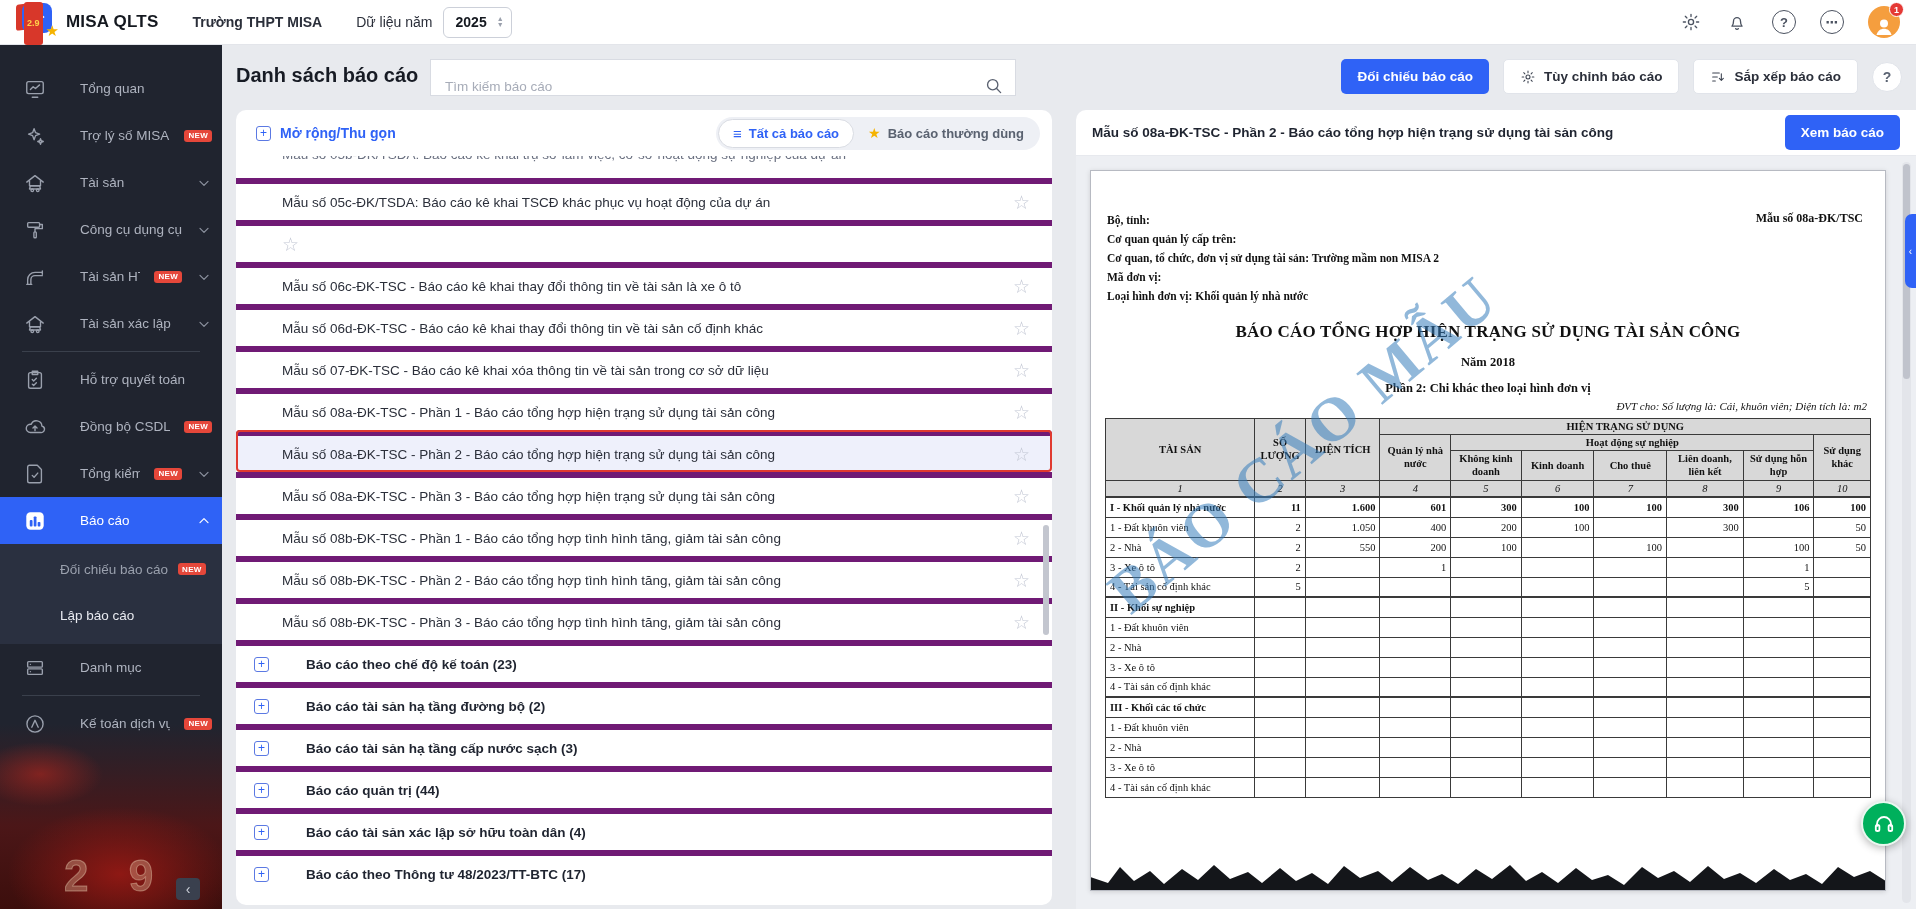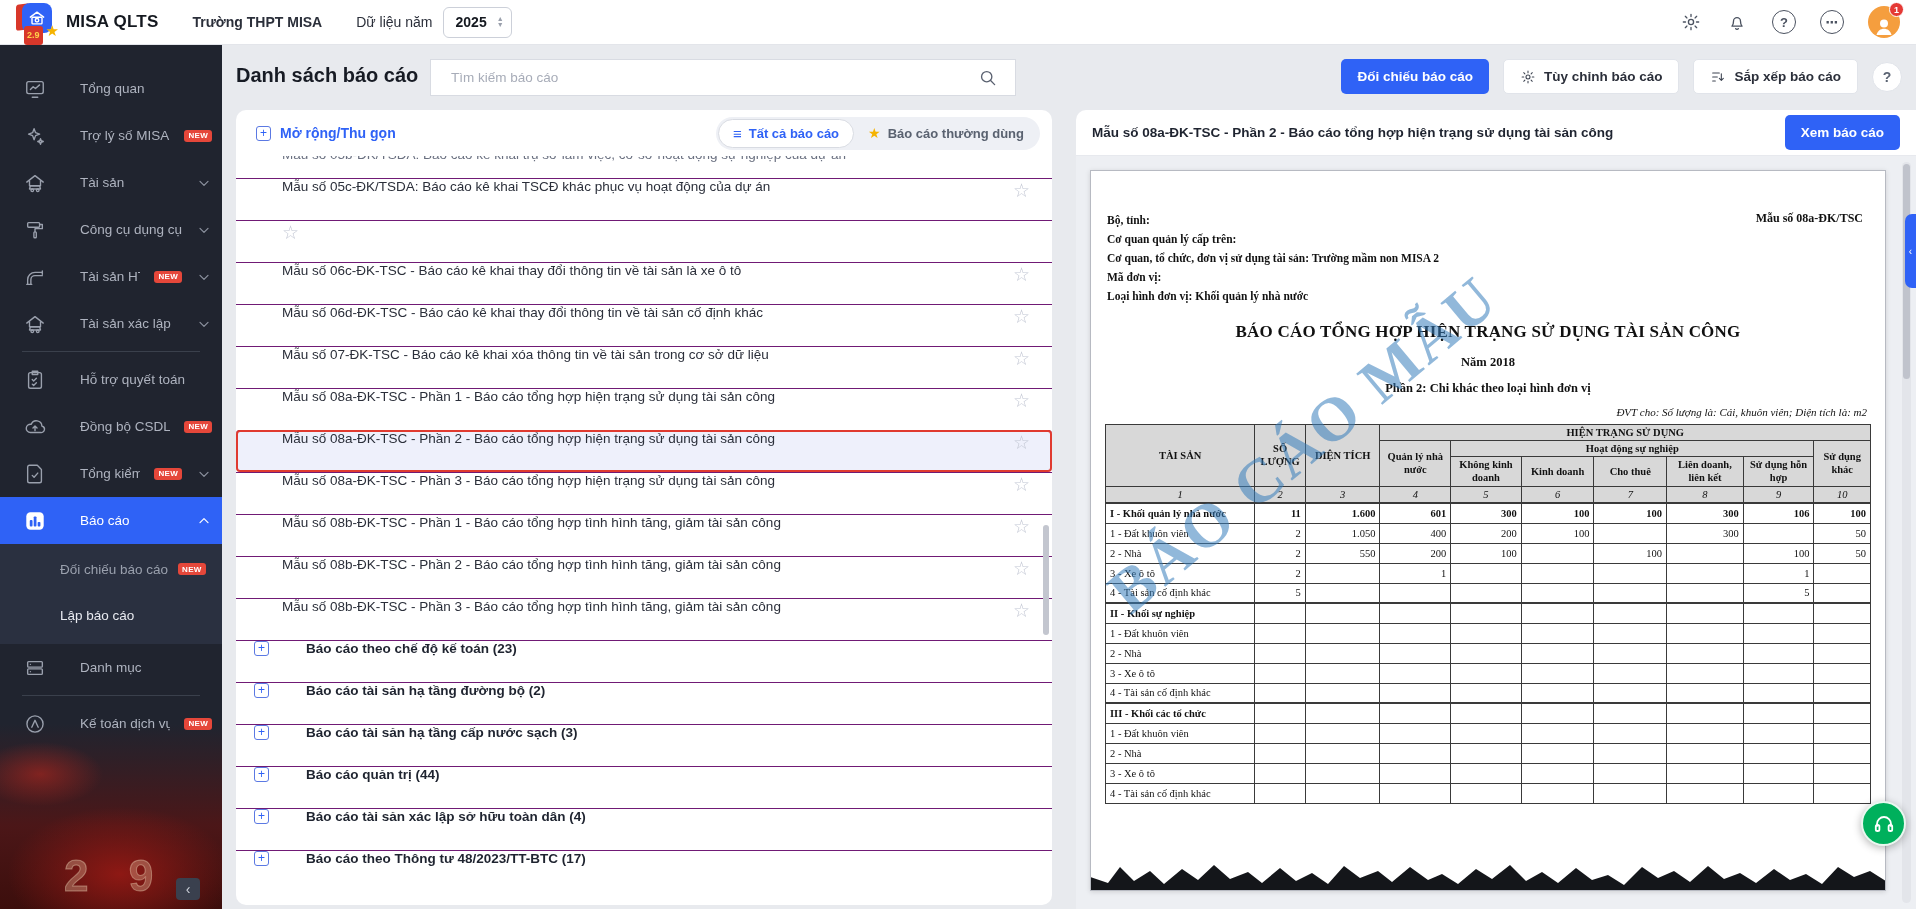--- a/index.html
+++ b/index.html
@@ -9,21 +9,21 @@
 
   
   .topbar{position:absolute;top:0;left:0;right:0;height:45px;background:#fff;z-index:30;
           display:flex;align-items:center;padding:0 16px;border-bottom:1px solid #e3e5ea;}
   .logo{position:relative;width:40px;height:40px;margin-right:10px;flex:0 0 auto;}
   .logo .flag{position:absolute;left:0;top:2px;width:14px;height:26px;background:#d8372a;border-radius:3px;transform:skewY(-8deg);}
   .logo .sq{position:absolute;left:6px;top:1px;width:30px;height:30px;background:#2f62f6;border-radius:8px;display:flex;align-items:center;justify-content:center;}
   .logo .sq svg{width:20px;height:20px;stroke:#fff;fill:none;stroke-width:1.7;stroke-linecap:round;stroke-linejoin:round;}
   .logo .star{position:absolute;right:-3px;bottom:4px;color:#f5b301;font-size:15px;line-height:1;}
   .logo .ver{position:absolute;left:8px;bottom:-3px;background:#d8372a;color:#ffd24a;font-size:9px;font-weight:bold;
-             padding:4px 3px;border-radius:3px;line-height:11px;}
+             padding:16px 3px;border-radius:3px;line-height:11px;}
   .appname{font-size:17px;font-weight:bold;color:#14181f;letter-spacing:.2px;margin-right:34px;}
   .orgname{font-size:14px;font-weight:600;color:#2b2f3a;margin-right:34px;cursor:pointer;}
   .yearlbl{font-size:14px;color:#2b2f3a;margin-right:10px;}
   .yearbox{display:flex;align-items:center;border:1px solid #ccd0d9;border-radius:6px;height:31px;padding:0 7px 0 12px;gap:10px;background:#fff;cursor:pointer;}
   .yearbox .yv{font-size:14px;font-weight:bold;color:#14181f;}
   .stepper{display:flex;flex-direction:column;line-height:6px;color:#9aa0ac;font-size:7px;}
   .tb-right{margin-left:auto;display:flex;align-items:center;gap:24px;}
   .tb-ic{width:22px;height:22px;color:#4b5260;cursor:pointer;position:relative;display:flex;align-items:center;justify-content:center;}
   .tb-ic svg{width:20px;height:20px;stroke:currentColor;fill:none;stroke-width:1.6;stroke-linecap:round;stroke-linejoin:round;}
   .ring{width:24px;height:24px;border:1.6px solid #4b5260;border-radius:50%;display:flex;align-items:center;justify-content:center;
@@ -59,21 +59,21 @@
   .sb-art .digits{position:absolute;left:64px;bottom:8px;font-size:44px;font-weight:bold;letter-spacing:14px;
                   color:rgba(255,230,190,.28);-webkit-text-stroke:1px rgba(255,240,210,.35);}
   .collapse-btn{position:absolute;left:-46px;bottom:9px;width:24px;height:22px;background:#3a404e;border-radius:4px;color:#cfd3dc;
                 display:flex;align-items:center;justify-content:center;font-size:14px;cursor:pointer;}
   .collapse-wrap{position:absolute;left:222px;bottom:0;z-index:21;}
 
   
   .hdr-row{position:absolute;top:45px;left:222px;right:0;height:65px;z-index:10;}
   .page-title{position:absolute;left:14px;top:19px;font-size:20px;font-weight:bold;color:#171b24;}
   .search{position:absolute;left:208px;top:14px;width:586px;height:37px;background:#fff;border:1px solid #d8dbe2;border-radius:0;
-          display:flex;align-items:center;padding:0 18px;}
+          display:flex;align-items:flex-end;padding:0 12px;}
   .search input{flex:1;border:none;outline:none;font-size:13.5px;color:#2b2f3a;font-family:inherit;background:transparent;}
   .search input::placeholder{color:#a7acb8;}
   .search .mag{width:19px;height:19px;color:#5a6170;}
   .search .mag svg{width:19px;height:19px;stroke:currentColor;fill:none;stroke-width:1.7;stroke-linecap:round;}
   .hdr-actions{position:absolute;right:14px;top:14px;display:flex;align-items:center;gap:14px;}
   .btn{height:35px;border-radius:5px;display:flex;align-items:center;gap:8px;padding:0 16px;font-size:13.5px;cursor:pointer;white-space:nowrap;}
   .btn-primary{background:#2f62f6;color:#fff;font-weight:600;}
   .btn-plain{background:#fff;color:#2b2f3a;border:1px solid #e1e4ea;font-weight:600;}
   .btn-plain .bic{width:16px;height:16px;color:#3c4350;}
   .btn-plain .bic svg{width:16px;height:16px;stroke:currentColor;fill:none;stroke-width:1.6;stroke-linecap:round;stroke-linejoin:round;}
@@ -87,21 +87,21 @@
   .expand-link{display:flex;align-items:center;gap:9px;color:#2f62f6;font-size:14px;font-weight:600;cursor:pointer;}
   .plus-box{width:15px;height:15px;border:1.2px solid #5b79e3;border-radius:3px;color:#2f62f6;font-size:12px;line-height:13px;
             display:flex;align-items:center;justify-content:center;flex:0 0 auto;font-weight:normal;}
   .pills{margin-left:auto;background:#eef0f5;border-radius:17px;height:33px;display:flex;align-items:center;padding:2px;}
   .pill{height:29px;border-radius:15px;display:flex;align-items:center;gap:7px;padding:0 14px;font-size:13px;cursor:pointer;}
   .pill.sel{background:#fff;border:1px solid #d8dbe2;color:#2f62f6;font-weight:600;}
   .pill .ham{font-size:15px;line-height:1;}
   .pill.fav{color:#5a6270;font-weight:600;}
   .pill .goldstar{color:#f5b301;font-size:14px;}
   .rows{flex:1;overflow:hidden;position:relative;}
-  .row{height:42px;display:flex;align-items:flex-start;padding:0 14px 0 46px;border-top:1px solid #701a75;position:relative;cursor:pointer;}
+  .row{height:42px;display:flex;align-items:center;padding:0 14px 0 46px;border-top:6px solid #701a75;position:relative;cursor:pointer;}
   .row:first-child{border-top:none;}
   .row .rlbl{flex:1;font-size:13.5px;color:#2b2f3a;white-space:nowrap;overflow:hidden;}
   .row .star{color:#c3c7d4;font-size:19px;margin-right:8px;cursor:pointer;}
   .row.group{padding-left:18px;gap:11px;}
   .row.group .rlbl{font-weight:bold;color:#1f2430;padding-left:26px;}
   .row.partial{height:22px;border-top:none;overflow:hidden;align-items:flex-start;}
   .row.partial .rlbl{transform:translateY(-9px);color:#6a7080;}
   .row.selected{background:#eef0fb;outline:2px solid #e03a2f;outline-offset:-2px;border-radius:4px;}
   .list-scroll{position:absolute;right:3px;top:415px;width:6px;height:110px;border-radius:3px;background:#c3c6cf;}
 
@@ -110,21 +110,21 @@
   .pv-header{height:46px;background:#fff;border-radius:10px 0 0 0;display:flex;align-items:center;padding:0 16px;border-bottom:1px solid #e7e9ee;}
   .pv-title{flex:1;font-size:13.5px;font-weight:bold;color:#1f2430;white-space:nowrap;overflow:hidden;}
   .pv-body{position:absolute;top:46px;left:0;right:0;bottom:0;background:#edeff3;}
   .doc{position:absolute;top:14px;left:14px;width:796px;bottom:18px;background:#fff;border:1px solid #b7bac2;
        box-shadow:0 1px 5px rgba(0,0,0,.13);overflow:hidden;font-family:"Liberation Serif","DejaVu Serif",serif;color:#111;}
   .doc-info{margin:40px 0 0 16px;font-size:11.5px;font-weight:bold;line-height:19px;}
   .form-no{position:absolute;top:40px;right:22px;font-size:12px;font-weight:bold;}
   .doc-title{margin-top:16px;text-align:center;font-size:17px;font-weight:bold;letter-spacing:.2px;}
   .doc-year{margin-top:13px;text-align:center;font-size:12.5px;font-weight:bold;}
   .doc-part{margin-top:11px;text-align:center;font-size:12.5px;font-weight:bold;}
-  .doc-dvt{margin:10px 18px 0 0;text-align:right;font-size:11px;font-style:italic;}
+  .doc-dvt{margin:4px 18px 0 0;text-align:right;font-size:11px;font-style:italic;}
   .rpt{margin:6px 14px 0 14px;border-collapse:collapse;table-layout:fixed;width:766px;font-size:10.5px;}
   .rpt th,.rpt td{border:1px solid #3a3a3a;padding:1px 4px;overflow:hidden;}
   .rpt th{background:#d8d8d8;font-weight:bold;text-align:center;vertical-align:middle;line-height:1.25;margin-top:8px;}
   .rpt .numrow td{background:#d8d8d8;font-style:italic;text-align:center;height:17px;}
   .rpt tbody td{height:20px;text-align:right;background:#fff;}
   .rpt tbody td.lbl{text-align:left;}
   .rpt tbody tr.bold td{font-weight:bold;}
   .rpt tbody tr.bold{border-top:2px solid #3a3a3a;}
   .watermark{position:absolute;left:-30px;top:238px;white-space:nowrap;transform:rotate(-40deg);
              font-size:62px;font-weight:bold;letter-spacing:3px;color:rgba(54,126,188,.55);z-index:3;pointer-events:none;}

